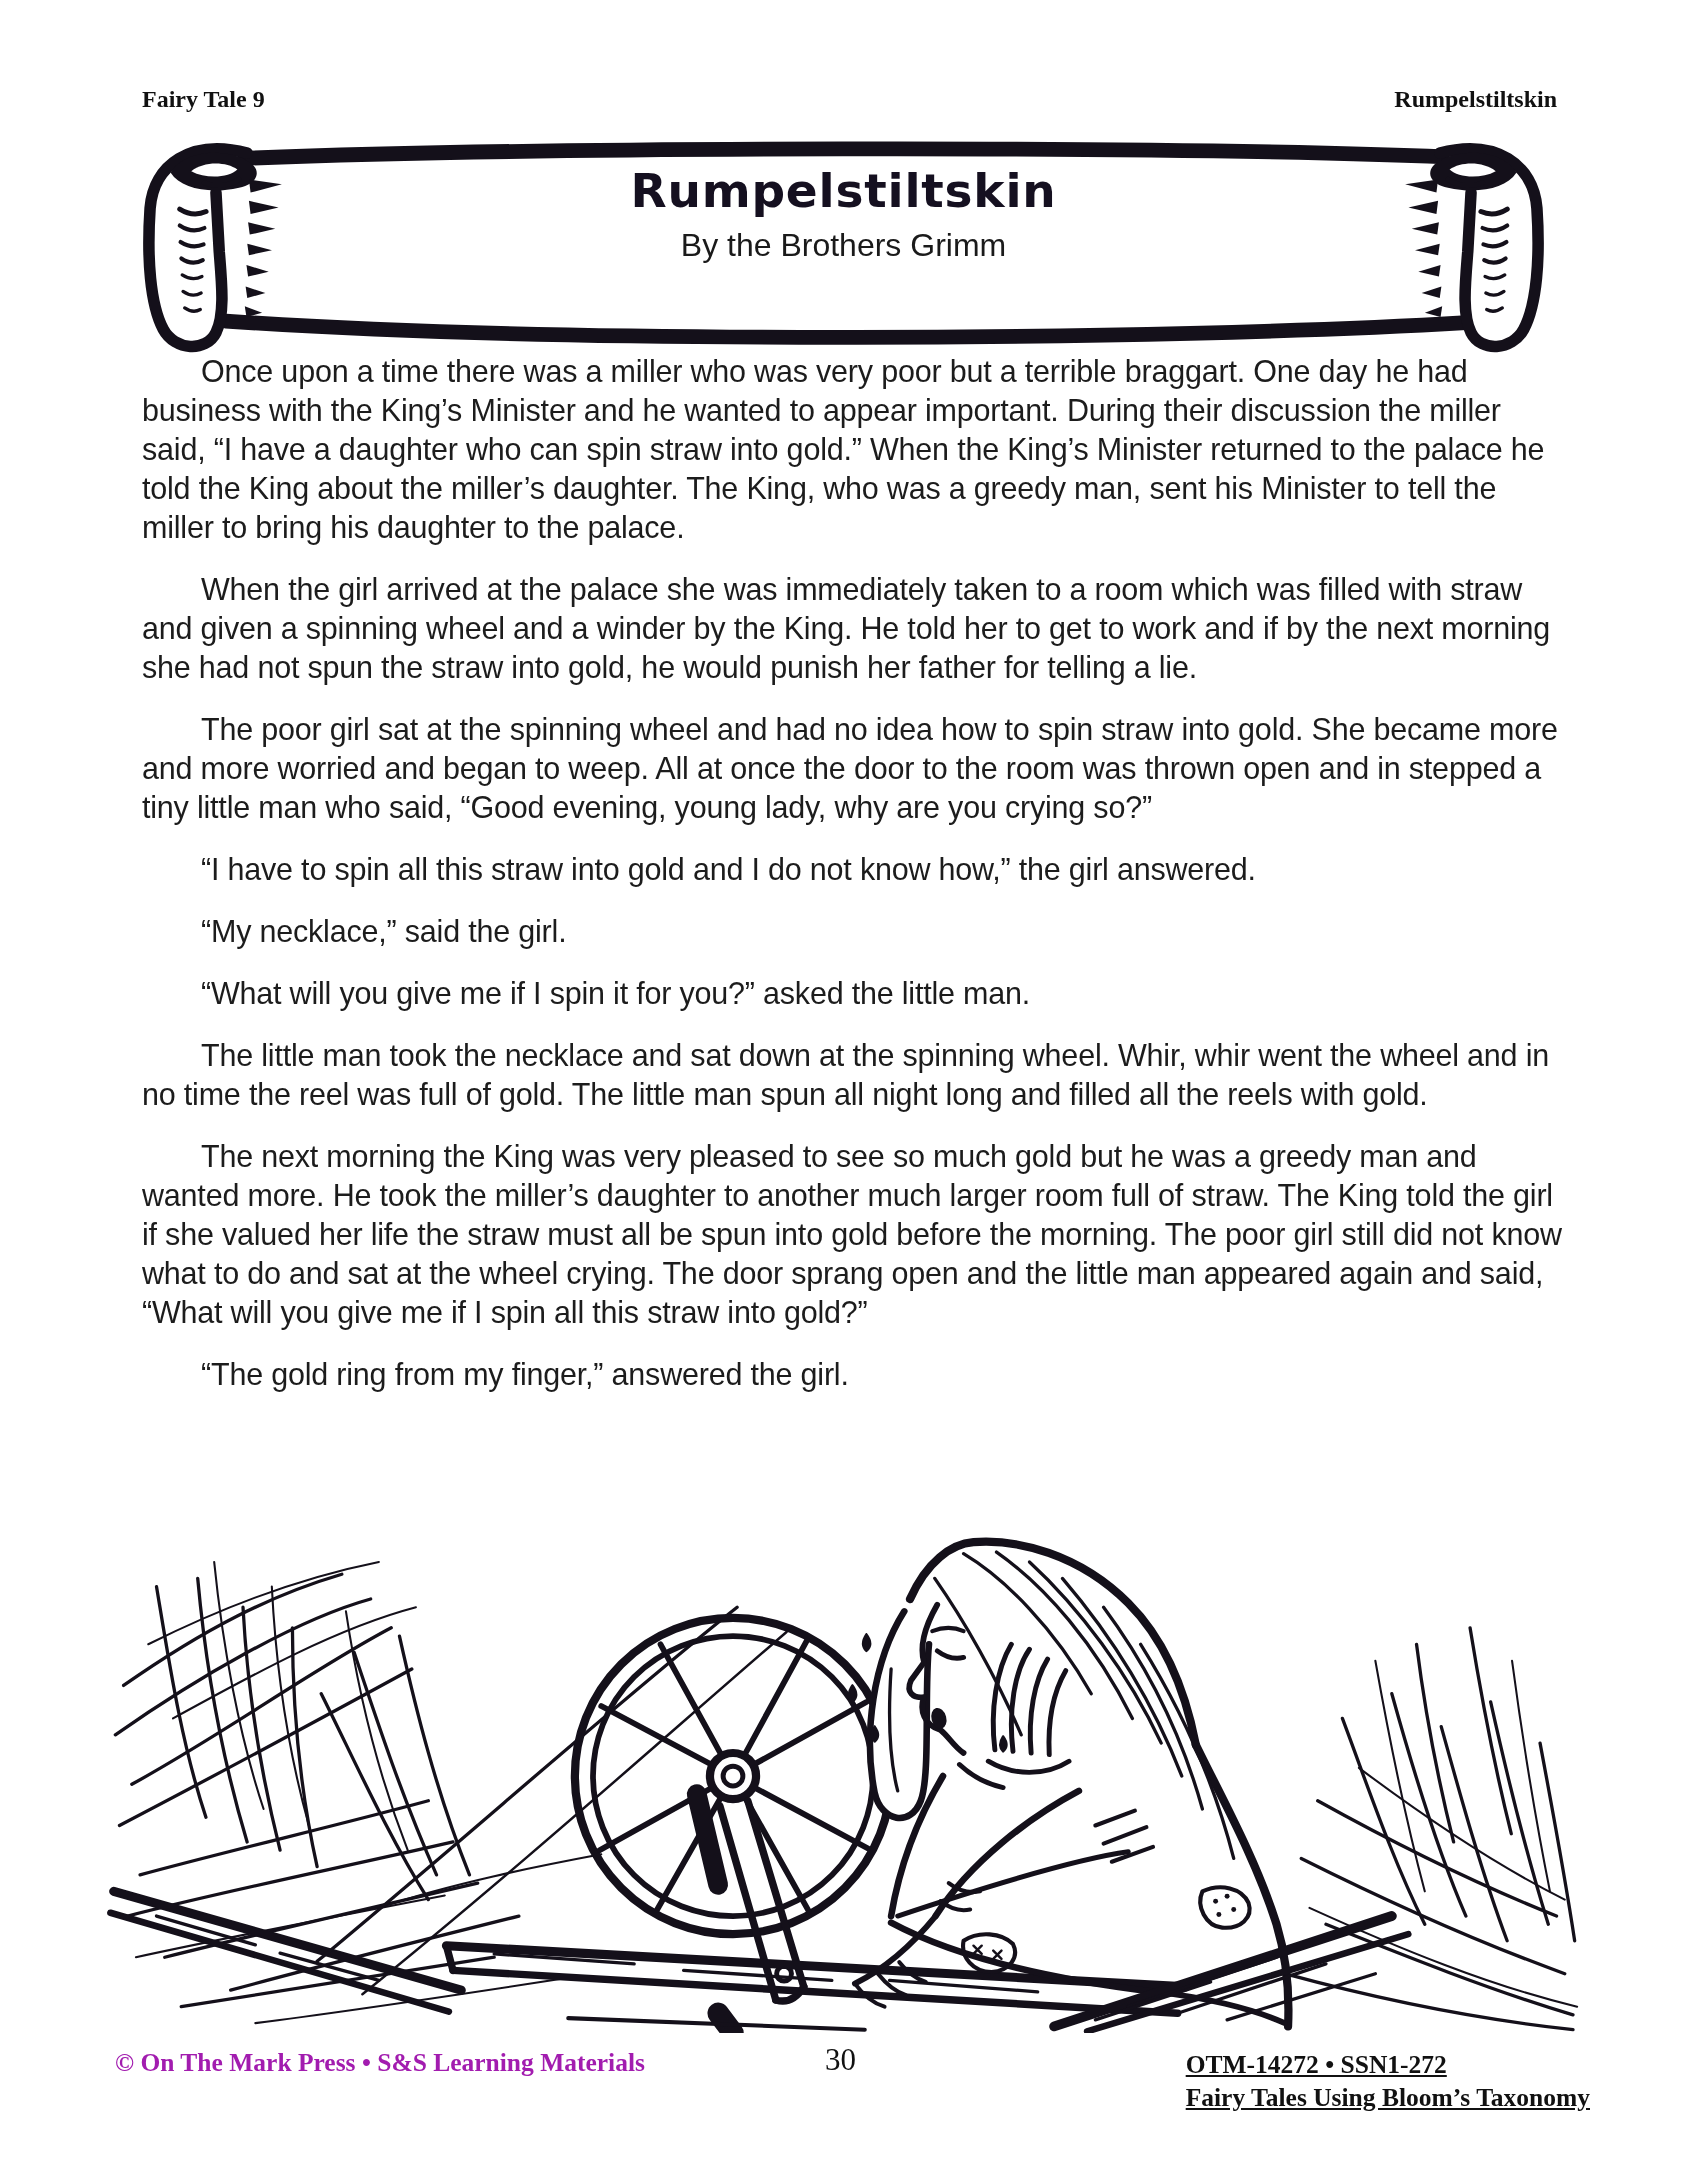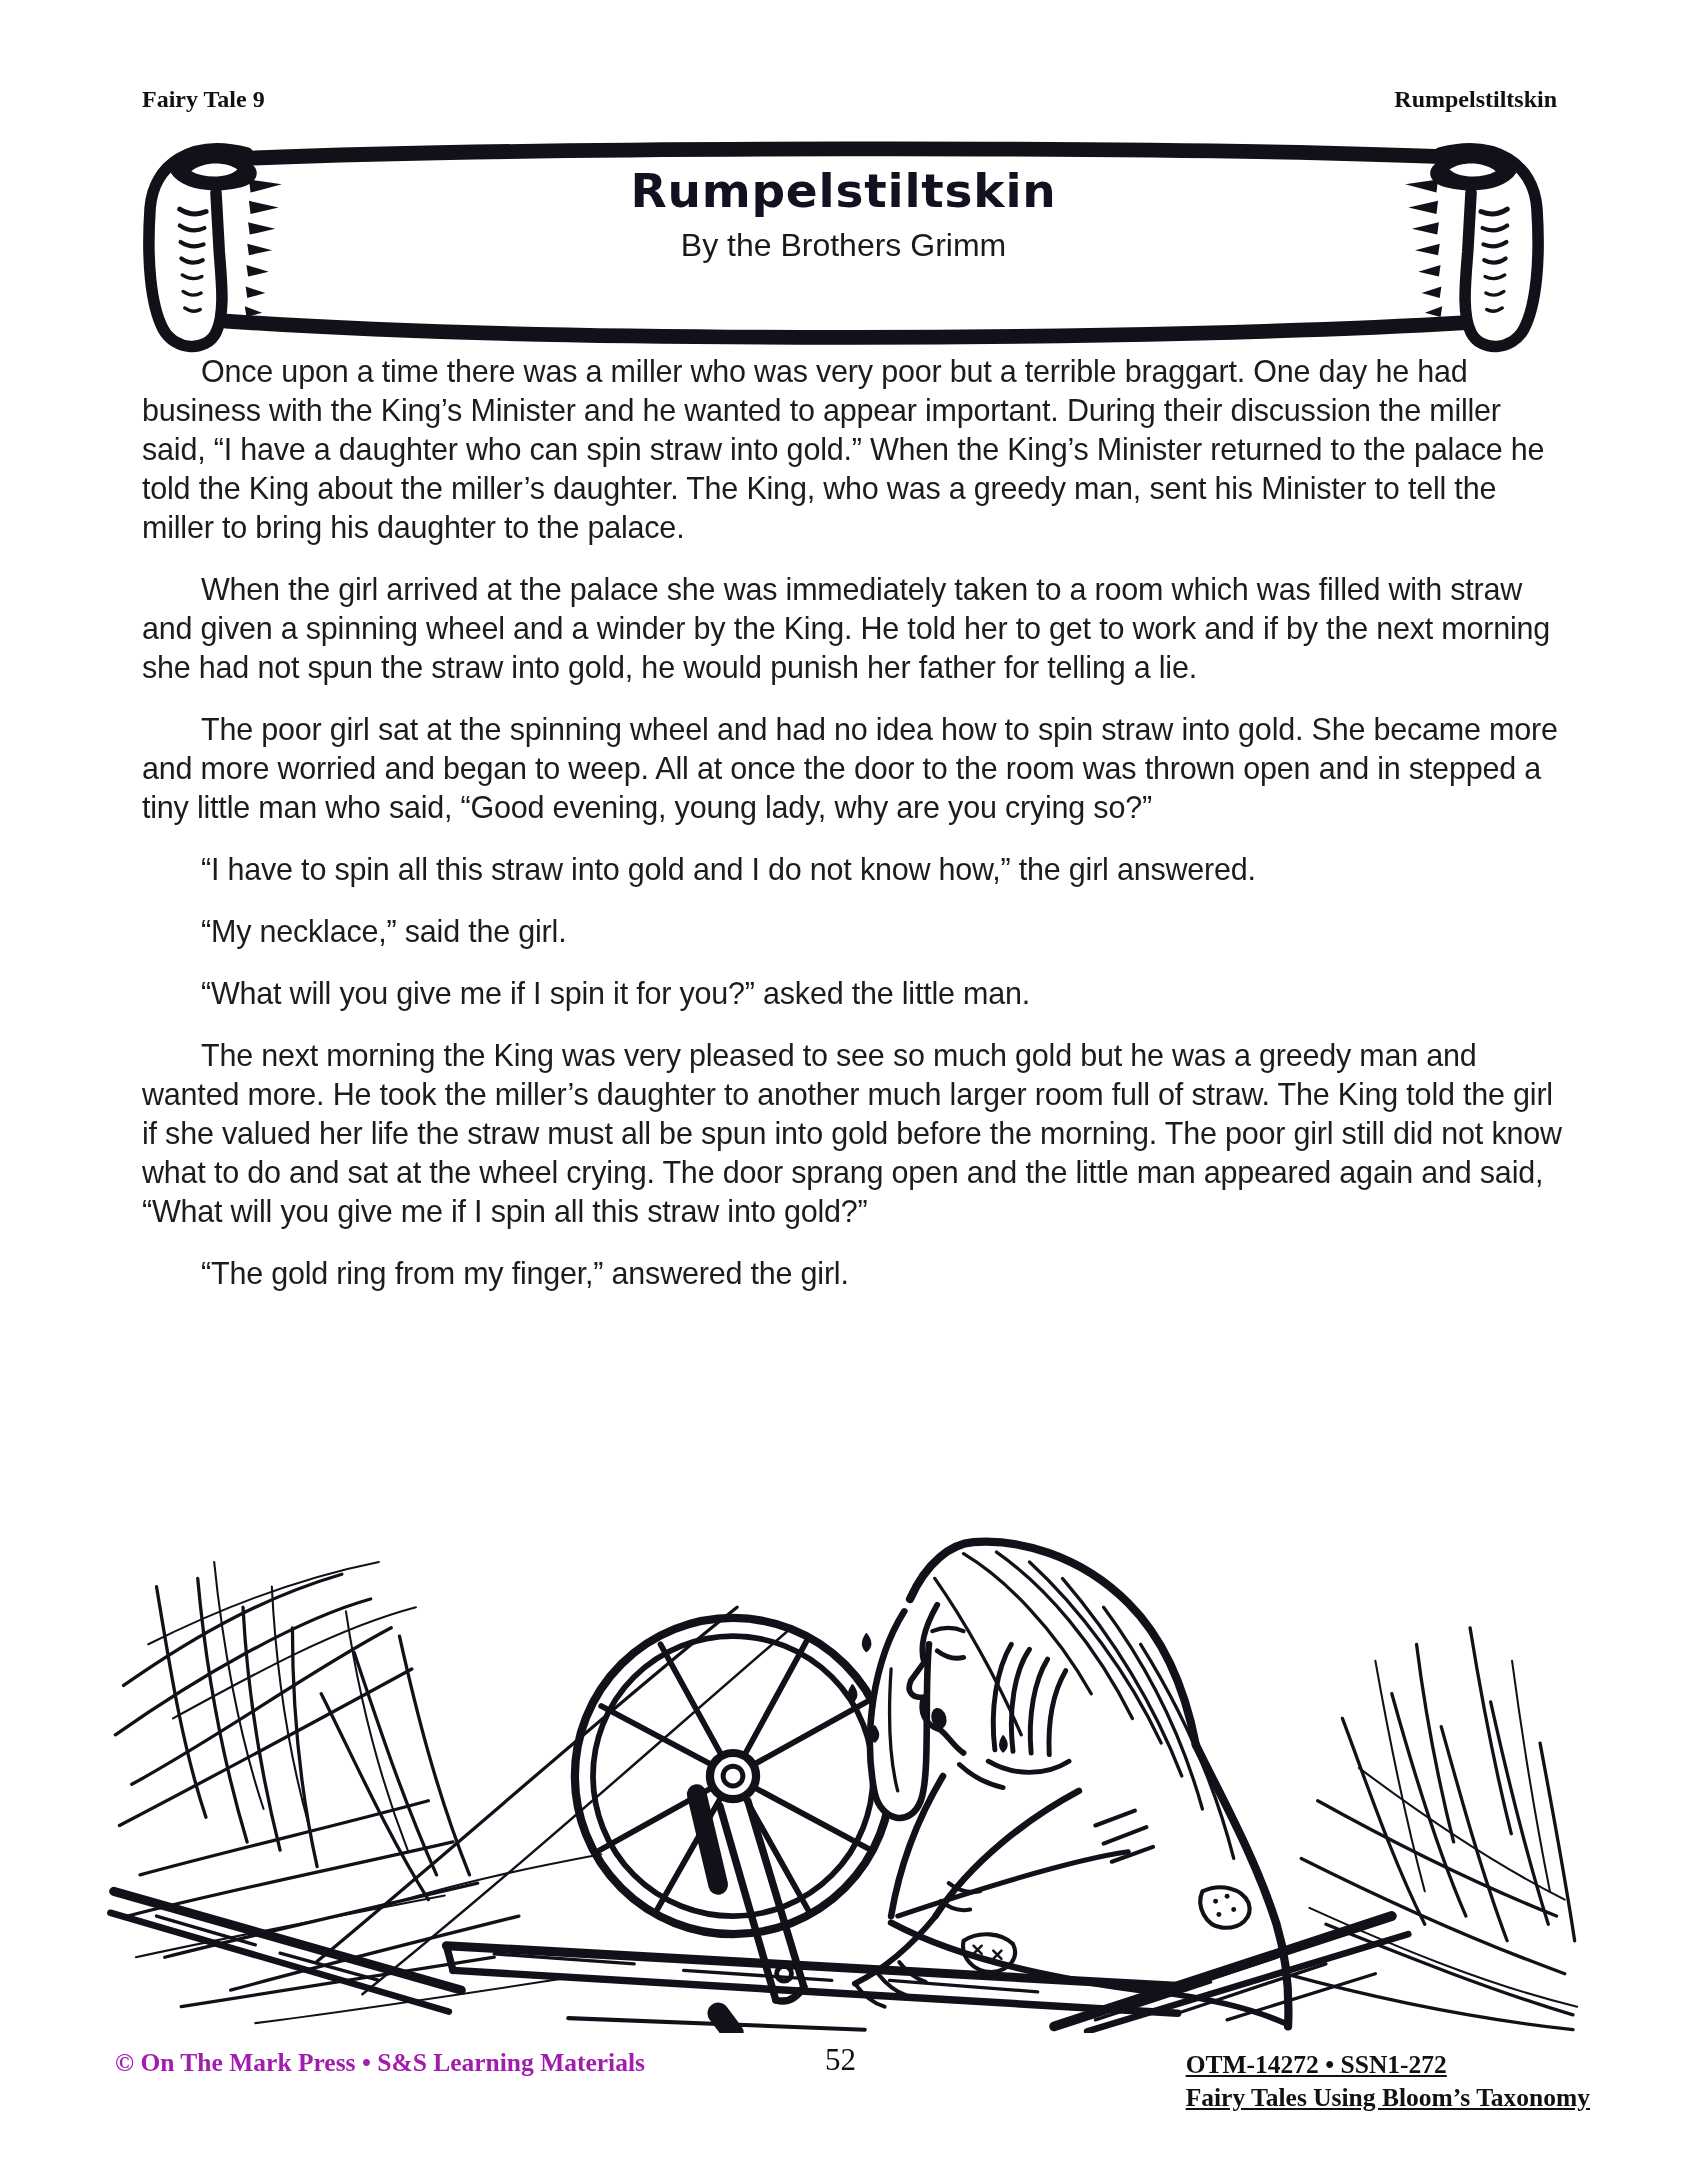--- a/index.html
+++ b/index.html
@@ -97,20 +97,21 @@
   <div class="banner-subtitle">By the Brothers Grimm</div>
 </div>
 
 <div class="story">
     <p class="para">Once upon a time there was a miller who was very poor but a terrible braggart. One day he had business with the King’s Minister and he wanted to appear important. During their discussion the miller said, “I have a daughter who can spin straw into gold.” When the King’s Minister returned to the palace he told the King about the miller’s daughter. The King, who was a greedy man, sent his Minister to tell the miller to bring his daughter to the palace.</p>
     <p class="para">When the girl arrived at the palace she was immediately taken to a room which was filled with straw and given a spinning wheel and a winder by the King. He told her to get to work and if by the next morning she had not spun the straw into gold, he would punish her father for telling a lie.</p>
     <p class="para">The poor girl sat at the spinning wheel and had no idea how to spin straw into gold. She became more and more worried and began to weep. All at once the door to the room was thrown open and in stepped a tiny little man who said, “Good evening, young lady, why are you crying so?”</p>
     <p class="para">“I have to spin all this straw into gold and I do not know how,” the girl answered.</p>
     <p class="para">“My necklace,” said the girl.</p>
     <p class="para">“What will you give me if I spin it for you?” asked the little man.</p>
+    <p class="para">The little man took the necklace and sat down at the spinning wheel. Whir, whir went the wheel and in no time the reel was full of gold. The little man spun all night long and filled all the reels with gold.</p>
     <p class="para">The next morning the King was very pleased to see so much gold but he was a greedy man and wanted more. He took the miller’s daughter to another much larger room full of straw. The King told the girl if she valued her life the straw must all be spun into gold before the morning. The poor girl still did not know what to do and sat at the wheel crying. The door sprang open and the little man appeared again and said, “What will you give me if I spin all this straw into gold?”</p>
     <p class="para">“The gold ring from my finger,” answered the girl.</p>
   </div>
 
 <div class="illustration">
   <svg width="1476" height="504" viewBox="0 0 1792 612">
 
     <g class="ink" stroke-width="4">
       <path d="M20,190 C 120,120 200,80 285,55"></path>
       <path d="M10,250 C 110,180 230,110 320,85"></path>
@@ -286,18 +287,18 @@
     <g class="ink" stroke-width="4">
       <path d="M1240,580 L 1420,520"></path>
       <path d="M1300,588 L 1480,528"></path>
       <path d="M1360,596 L 1540,540"></path>
       <path d="M1200,596 L 1340,550"></path>
     </g>
   </svg>
 </div>
 
 <div class="footer-left">© On The Mark Press • S&amp;S Learning Materials</div>
-<div class="footer-page">52</div>
+<div class="footer-page">30</div>
 <div class="footer-right">
   <div>OTM-14272 • SSN1-272</div>
   <div>Fairy Tales Using Bloom’s Taxonomy</div>
 </div>
 
 
 </body></html>

